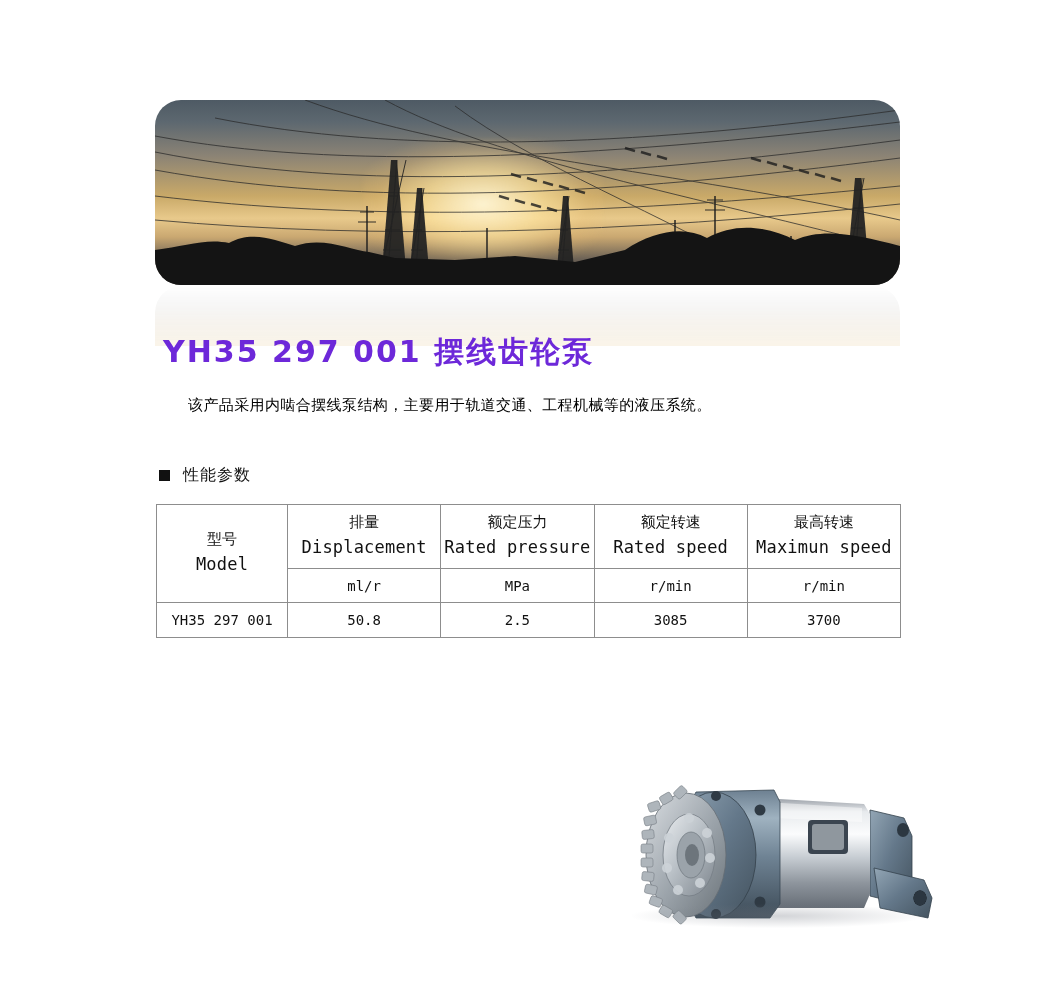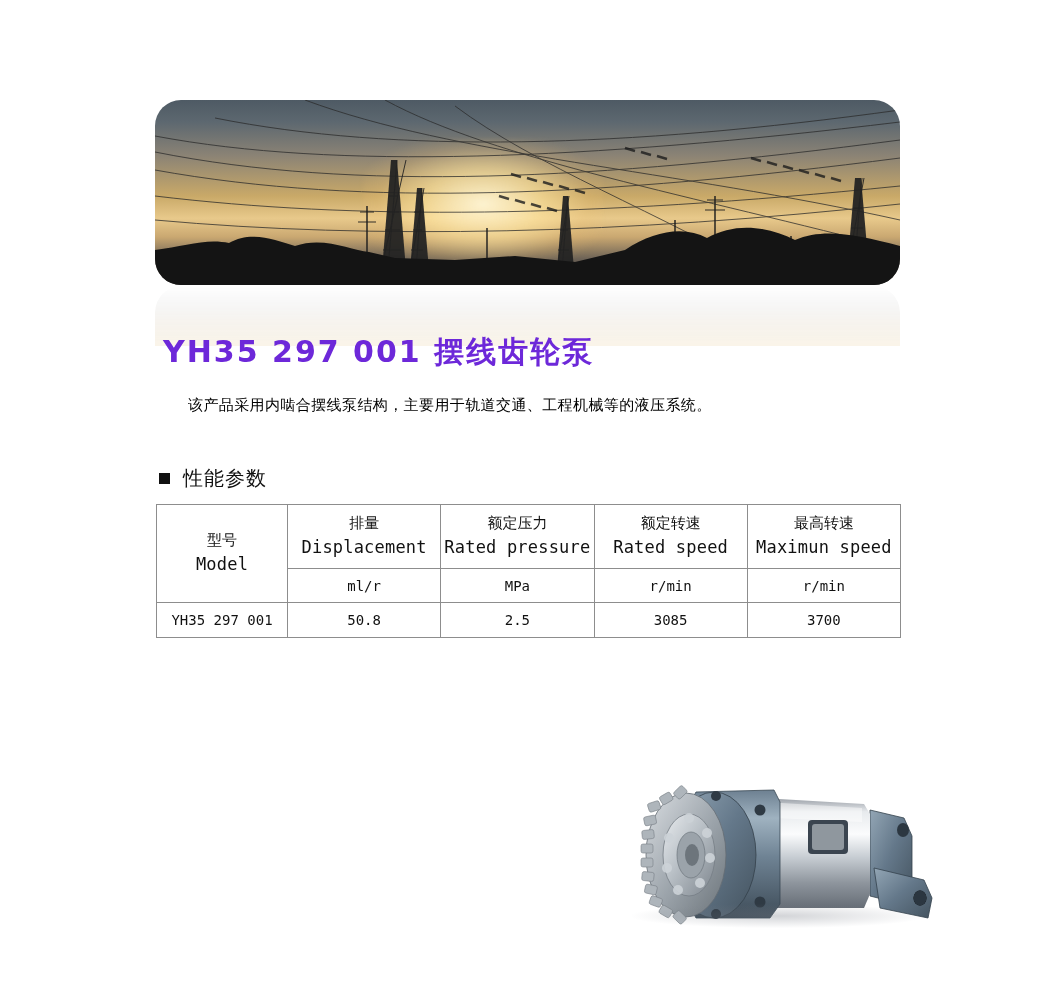--- a/index.html
+++ b/index.html
@@ -114,21 +114,21 @@
     gap: 13px;
   }
   .section-bullet {
     width: 11px;
     height: 11px;
     background: #111;
     display: inline-block;
   }
   .section-label {
     font-family: Liberation Sans, sans-serif;
-    font-size: 20px;
+    font-size: 16px;
     color: #111;
     letter-spacing: 1px;
   }
 
   
   .spec-table {
     position: absolute;
     left: 156px;
     top: 504px;
     width: 745px;
@@ -139,21 +139,21 @@
     border: 1px solid #8d8d8d;
     text-align: center;
     vertical-align: middle;
     font-family: "DejaVu Sans Mono", monospace;
     font-size: 14px;
     color: #111;
     font-weight: normal;
     padding: 0;
   }
   .spec-table .hdr-cn {
-    font-family: Liberation Serif, serif;
+    font-family: Liberation Mono, monospace;
     font-size: 15px;
     display: block;
     line-height: 1.45;
   }
   .spec-table .hdr-en {
     font-family: "DejaVu Sans Mono", monospace;
     font-size: 17px;
     display: block;
     line-height: 1.45;
     letter-spacing: 0.2px;

